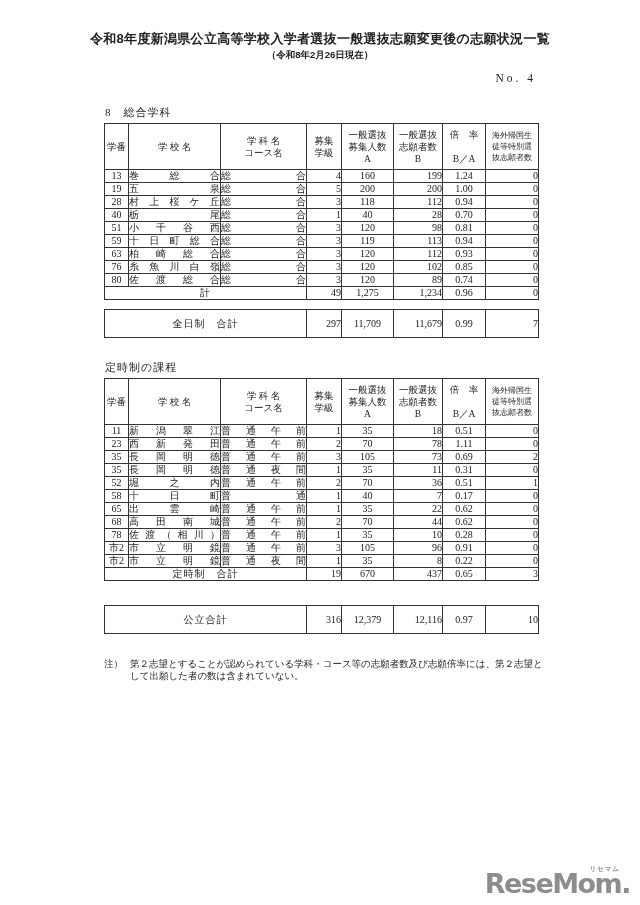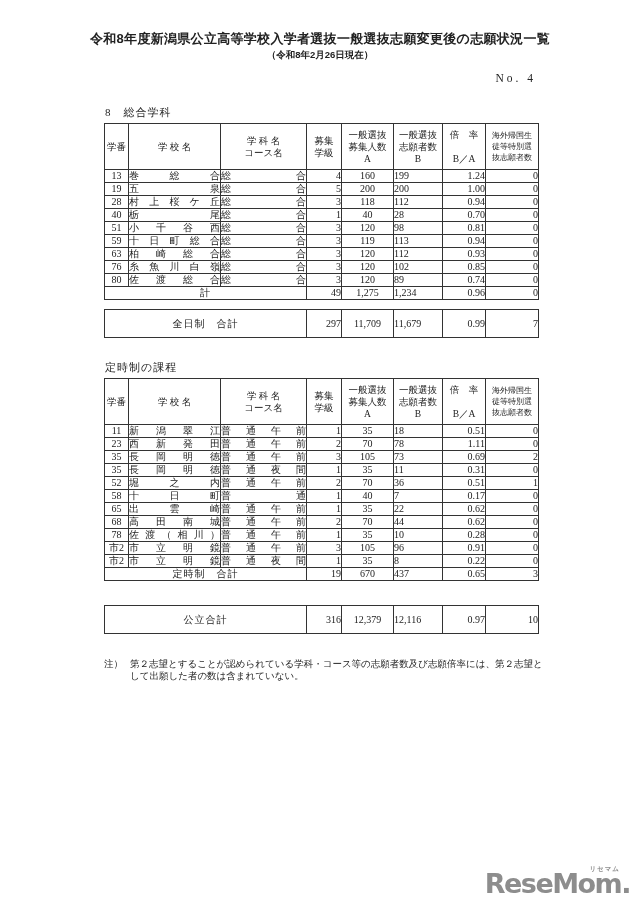--- a/index.html
+++ b/index.html
@@ -37,22 +37,22 @@
   tr.head-row th {
     height:46px; font-size:9.5px; line-height:12px;
     white-space:pre-line; text-align:center;
   }
   tr.head-row th.ovh { font-size:8px; line-height:11px; }
   tr.data-row td { height:12px; line-height:12px; }
   td.no    { text-align:center; }
   td.jc    { text-align:justify; text-align-last:justify; text-justify:distribute; padding:0 3px 0 2px; }
   td.classes { text-align:right; padding-right:7px; }
   td.a     { text-align:center; padding-right:13px; }
-  td.b     { text-align:left; padding-right:13px; }
-  td.ratio { text-align:right; padding-right:7px; }
+  td.b     { text-align:right; padding-right:13px; }
+  td.ratio { text-align:center; padding-right:7px; }
   td.ov    { text-align:right; padding-right:9px; }
   td.sumlabel { text-align:center; letter-spacing:1px; }
 
   table.total-table { margin-top:9px; }
   table.total-table td { height:28px; font-size:10px; }
   table.kouritsu { margin-top:24px; }
   table.t2 { margin-top:0; }
 
   .note {
     display:flex; margin:24px 0 0 0; width:442px;

